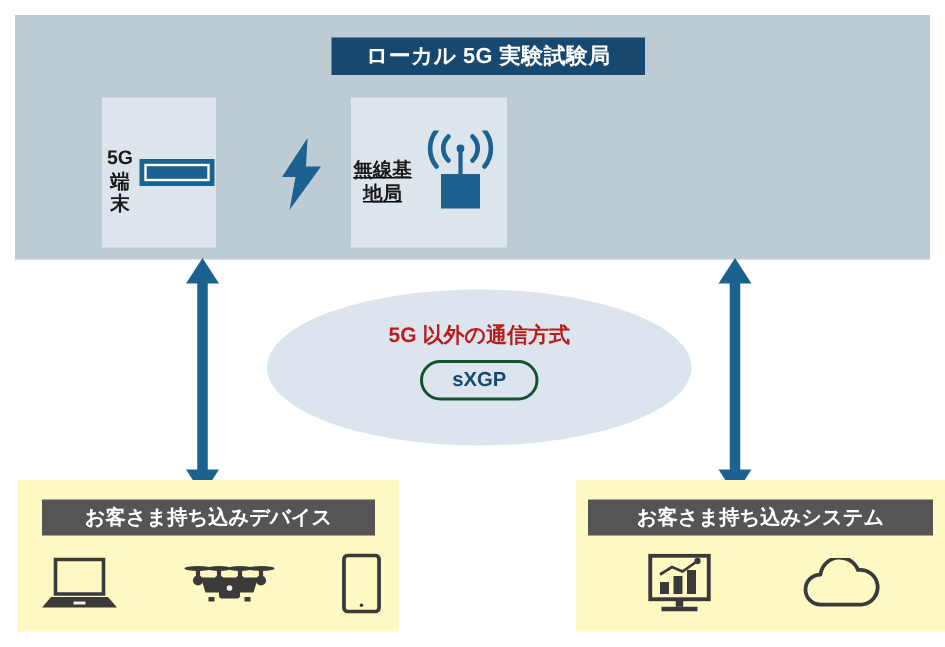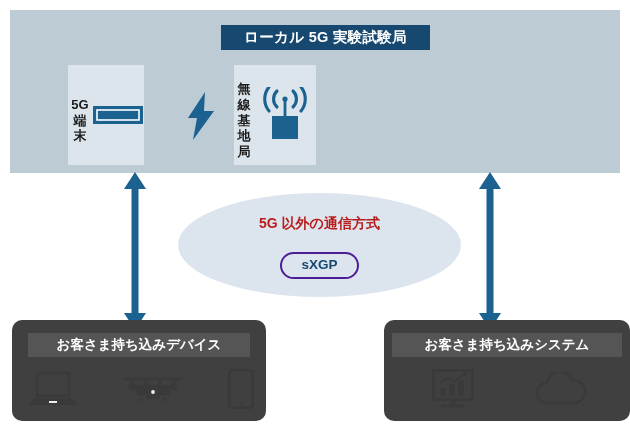--- a/index.html
+++ b/index.html
@@ -67,21 +67,21 @@
   }
   .node-icon {
     flex: 1;
     display: flex;
     align-items: center;
     justify-content: center;
     width: 100%;
   }
 
   #box-ue   { left: 58px;  top: 55px; width: 76px;  height: 100px; }
-  #box-ran  { left: 224px; top: 55px; width: 82px;  height: 100px; }
+  #box-ran  { left: 224px; top: 55px; width: 104px;  height: 100px; text-decoration: underline; }
   #box-node { left: 350px; top: 55px; width: 84px;  height: 100px; }
   #box-core { left: 478px; top: 55px; width: 76px;  height: 100px; }
 
   .bolt {
     position: absolute;
     left: 174px;
     top: 82px;
     width: 34px;
     height: 48px;
   }
@@ -117,38 +117,36 @@
   .pill-row {
     position: absolute;
     left: 0;
     top: 47px;
     width: 100%;
     display: flex;
     justify-content: center;
     gap: 33px;
   }
   .pill {
-    border: 2px solid #4c1d95;
+    border: 2px solid #14532d;
     border-radius: 999px;
     color: #17486f;
     font-size: 13.5px;
     font-weight: bold;
     padding: 3px 19px 4px;
     background: transparent;
     line-height: 1.15;
-    margin-top: 12px;
   }
 
   
   .bottom-box {
     position: absolute;
     top: 320px;
     height: 101px;
-    background: #404040;
-    border-radius: 10px;
+    background: #fef9c3;
   }
   #bottom-devices { left: 12px;  width: 254px; }
   #bottom-systems { left: 372px; width: 246px; margin-left: 12px; }
 
   .bottom-header {
     position: absolute;
     top: 13px;
     height: 24px;
     background: #555555;
     color: #ffffff;

